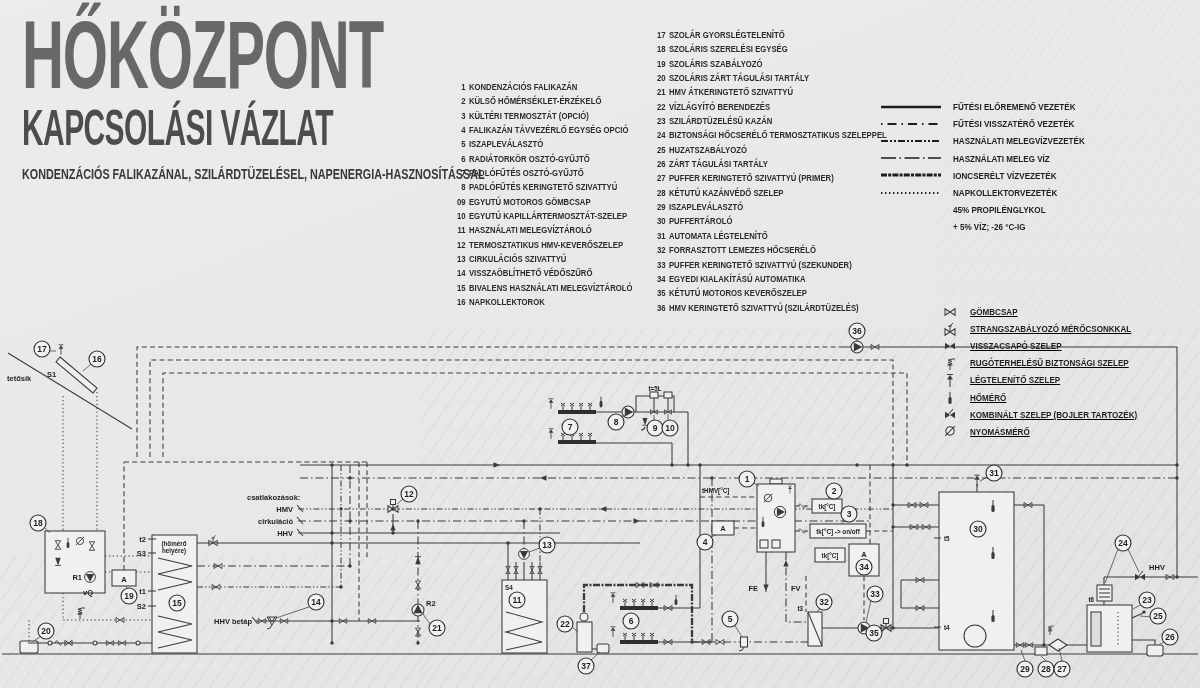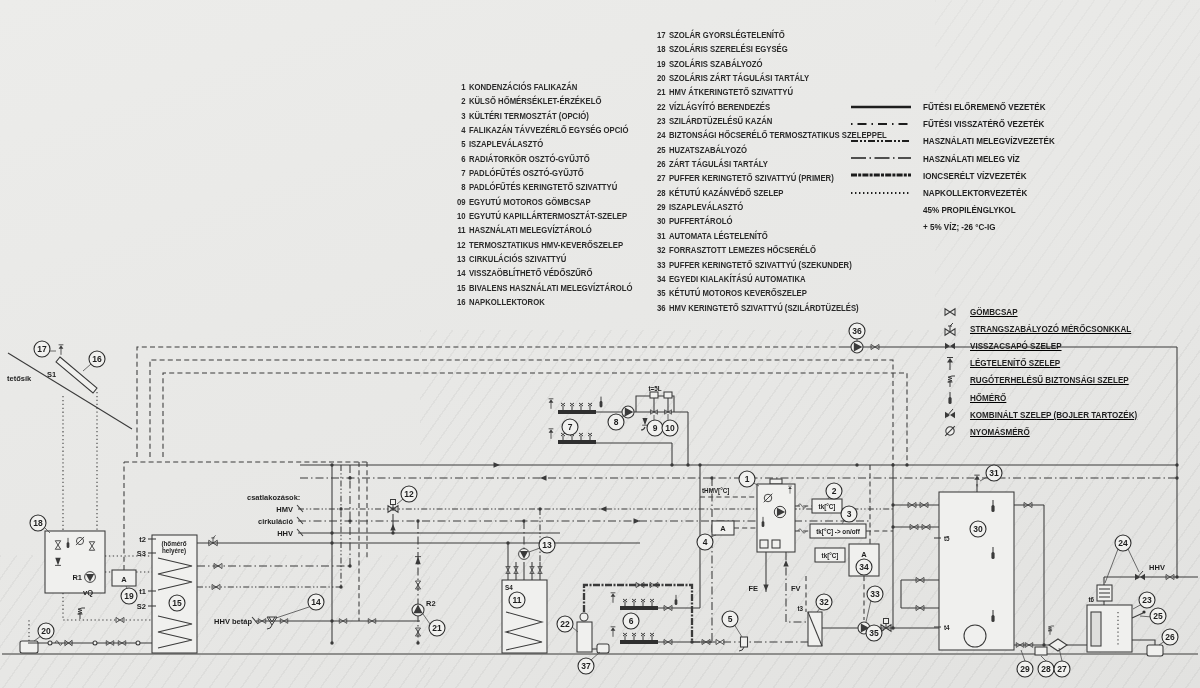--- a/index.html
+++ b/index.html
@@ -24,21 +24,21 @@
 
   
   .complist{position:absolute;margin:0;padding:0;list-style:none;}
   #comp1{left:453px;top:80px;}
   #comp2{left:653px;top:28px;}
   .complist li{display:flex;gap:4px;line-height:14.35px;font-size:9.2px;font-weight:bold;color:#2b2b2b;
                transform:scaleX(.84);transform-origin:0 0;white-space:nowrap;}
   .complist .n{width:15px;text-align:right;flex:none;color:#2b2b2b;}
 
   
-  #linelegend{position:absolute;left:850px;top:98px;}
+  #linelegend{position:absolute;left:880px;top:98px;}
   .lrow{display:flex;align-items:center;height:17.2px;}
   .lrow .ls{width:62px;flex:none;margin-right:11px;}
   .lrow .sp{width:62px;flex:none;margin-right:11px;}
   .llb{font-size:9.5px;font-weight:bold;color:#1e1e1e;transform:scaleX(.85);
        transform-origin:0 0;white-space:nowrap;}
 
   
   #symlegend{position:absolute;left:930px;top:303px;}
   .srow{display:flex;align-items:center;height:17.1px;text-decoration:underline;}
   .srow .si{width:34px;flex:none;margin-right:6px;}
@@ -672,20 +672,25 @@
     <g class="co" transform="translate(1158,616)">
         <circle r="8"></circle>
         <text y="3">25</text>
       </g>
     <g class="co" transform="translate(1170,637)">
         <circle r="8"></circle>
         <text y="3">26</text>
       </g>
   </svg>
 
+  <div class="tblock">
+    <div class="t1">HŐKÖZPONT</div>
+    <div class="t2">KAPCSOLÁSI VÁZLAT</div>
+    <div class="t3">KONDENZÁCIÓS FALIKAZÁNAL, SZILÁRDTÜZELÉSEL, NAPENERGIA-HASZNOSÍTÁSSAL</div>
+  </div>
 
   <ul class="complist" id="comp1">
     <li>
         <span class="n">1</span>
         <span>KONDENZÁCIÓS FALIKAZÁN</span>
       </li>
     <li>
         <span class="n">2</span>
         <span>KÜLSŐ HŐMÉRSÉKLET-ÉRZÉKELŐ</span>
       </li>
@@ -891,29 +896,29 @@
       <span class="slb">STRANGSZABÁLYOZÓ MÉRŐCSONKKAL</span>
     </div>
     <div class="srow">
       <svg class="si" width="34" height="16">
           <use href="#d-ballf" x="20" y="8"></use>
         </svg>
       <span class="slb">VISSZACSAPÓ SZELEP</span>
     </div>
     <div class="srow">
       <svg class="si" width="34" height="16">
-          <use href="#d-vent" x="20" y="9"></use>
-        </svg>
-      <span class="slb">LÉGTELENÍTŐ SZELEP</span>
+          <use href="#d-safety" x="20" y="9"></use>
+        </svg>
+      <span class="slb">RUGÓTERHELÉSŰ BIZTONSÁGI SZELEP</span>
     </div>
     <div class="srow">
       <svg class="si" width="34" height="16">
-          <use href="#d-safety" x="20" y="9"></use>
-        </svg>
-      <span class="slb">RUGÓTERHELÉSŰ BIZTONSÁGI SZELEP</span>
+          <use href="#d-vent" x="20" y="9"></use>
+        </svg>
+      <span class="slb">LÉGTELENÍTŐ SZELEP</span>
     </div>
     <div class="srow">
       <svg class="si" width="34" height="16">
           <use href="#d-thermo" x="20" y="9"></use>
         </svg>
       <span class="slb">HŐMÉRŐ</span>
     </div>
     <div class="srow">
       <svg class="si" width="34" height="16">
           <use href="#d-combi" x="20" y="9"></use>

